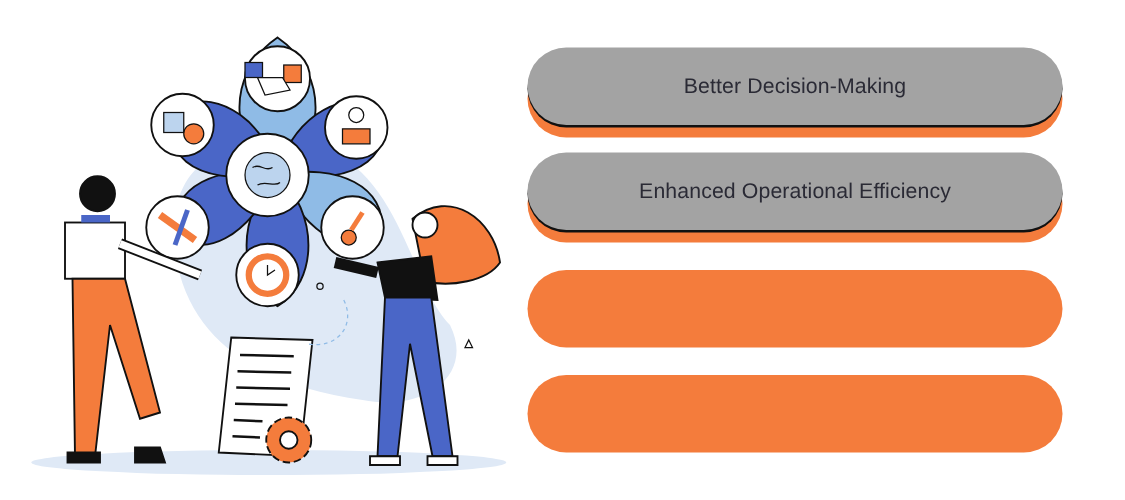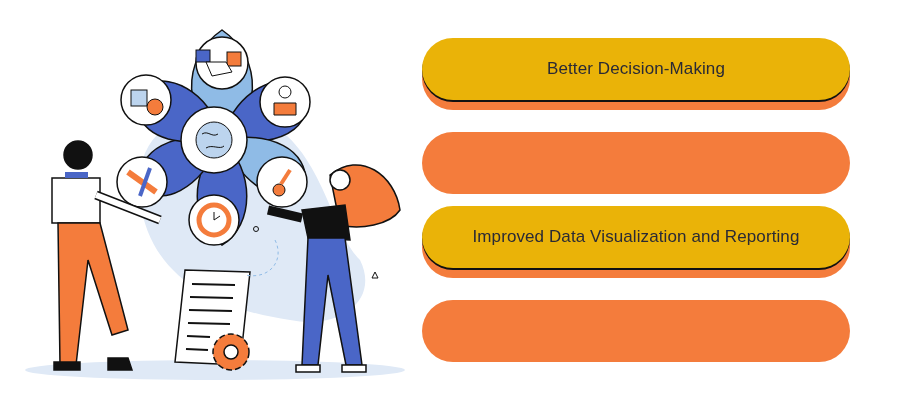--- a/index.html
+++ b/index.html
@@ -1,20 +1,20 @@
 <!DOCTYPE html>
 <html><head>
 <meta charset="utf-8">
 <style>
   html,body{margin:0;padding:0;background:#ffffff;}
   body{width:900px;height:400px;position:relative;overflow:hidden;font-family:"Liberation Sans","DejaVu Sans",sans-serif;}
   .illus{position:absolute;left:0;top:0;width:420px;height:400px;}
   .pill-wrap{position:absolute;left:422px;width:428px;height:72px;}
   .pill-shadow{position:absolute;left:0;top:10px;width:428px;height:62px;background:#f47c3c;border-radius:31px;}
-  .pill{position:absolute;left:0;top:0;width:428px;height:62px;background:#eab308;border-radius:31px;
+  .pill{position:absolute;left:0;top:0;width:428px;height:62px;background:#a3a3a3;border-radius:31px;
         box-shadow:0 2px 0 #111;display:flex;align-items:center;justify-content:center;
         color:#2a2a35;font-size:17px;letter-spacing:0.1px;}
 </style>
 </head>
 <body>
 
 <svg class="illus" viewBox="0 0 420 400" xmlns="http://www.w3.org/2000/svg">
 
   <ellipse cx="215" cy="370" rx="190" ry="10" fill="#dfe9f6"></ellipse>
 
@@ -113,20 +113,20 @@
   <path d="M372 278 L378 278 L375 272 Z" fill="none" stroke="#111"></path>
   <path d="M275 240 C285 260 270 280 245 275" fill="none" stroke="#8fbbe6" stroke-dasharray="3 3"></path>
 </svg>
 
 <div class="pill-wrap" style="top:38px;">
   <div class="pill-shadow"></div>
   <div class="pill">Better Decision-Making</div>
 </div>
 <div class="pill-wrap" style="top:122px;">
   <div class="pill-shadow"></div>
+  <div class="pill">Enhanced Operational Efficiency</div>
 </div>
 <div class="pill-wrap" style="top:206px;">
   <div class="pill-shadow"></div>
-  <div class="pill">Improved Data Visualization and Reporting</div>
 </div>
 <div class="pill-wrap" style="top:290px;">
   <div class="pill-shadow"></div>
 </div>
 
 </body></html>

